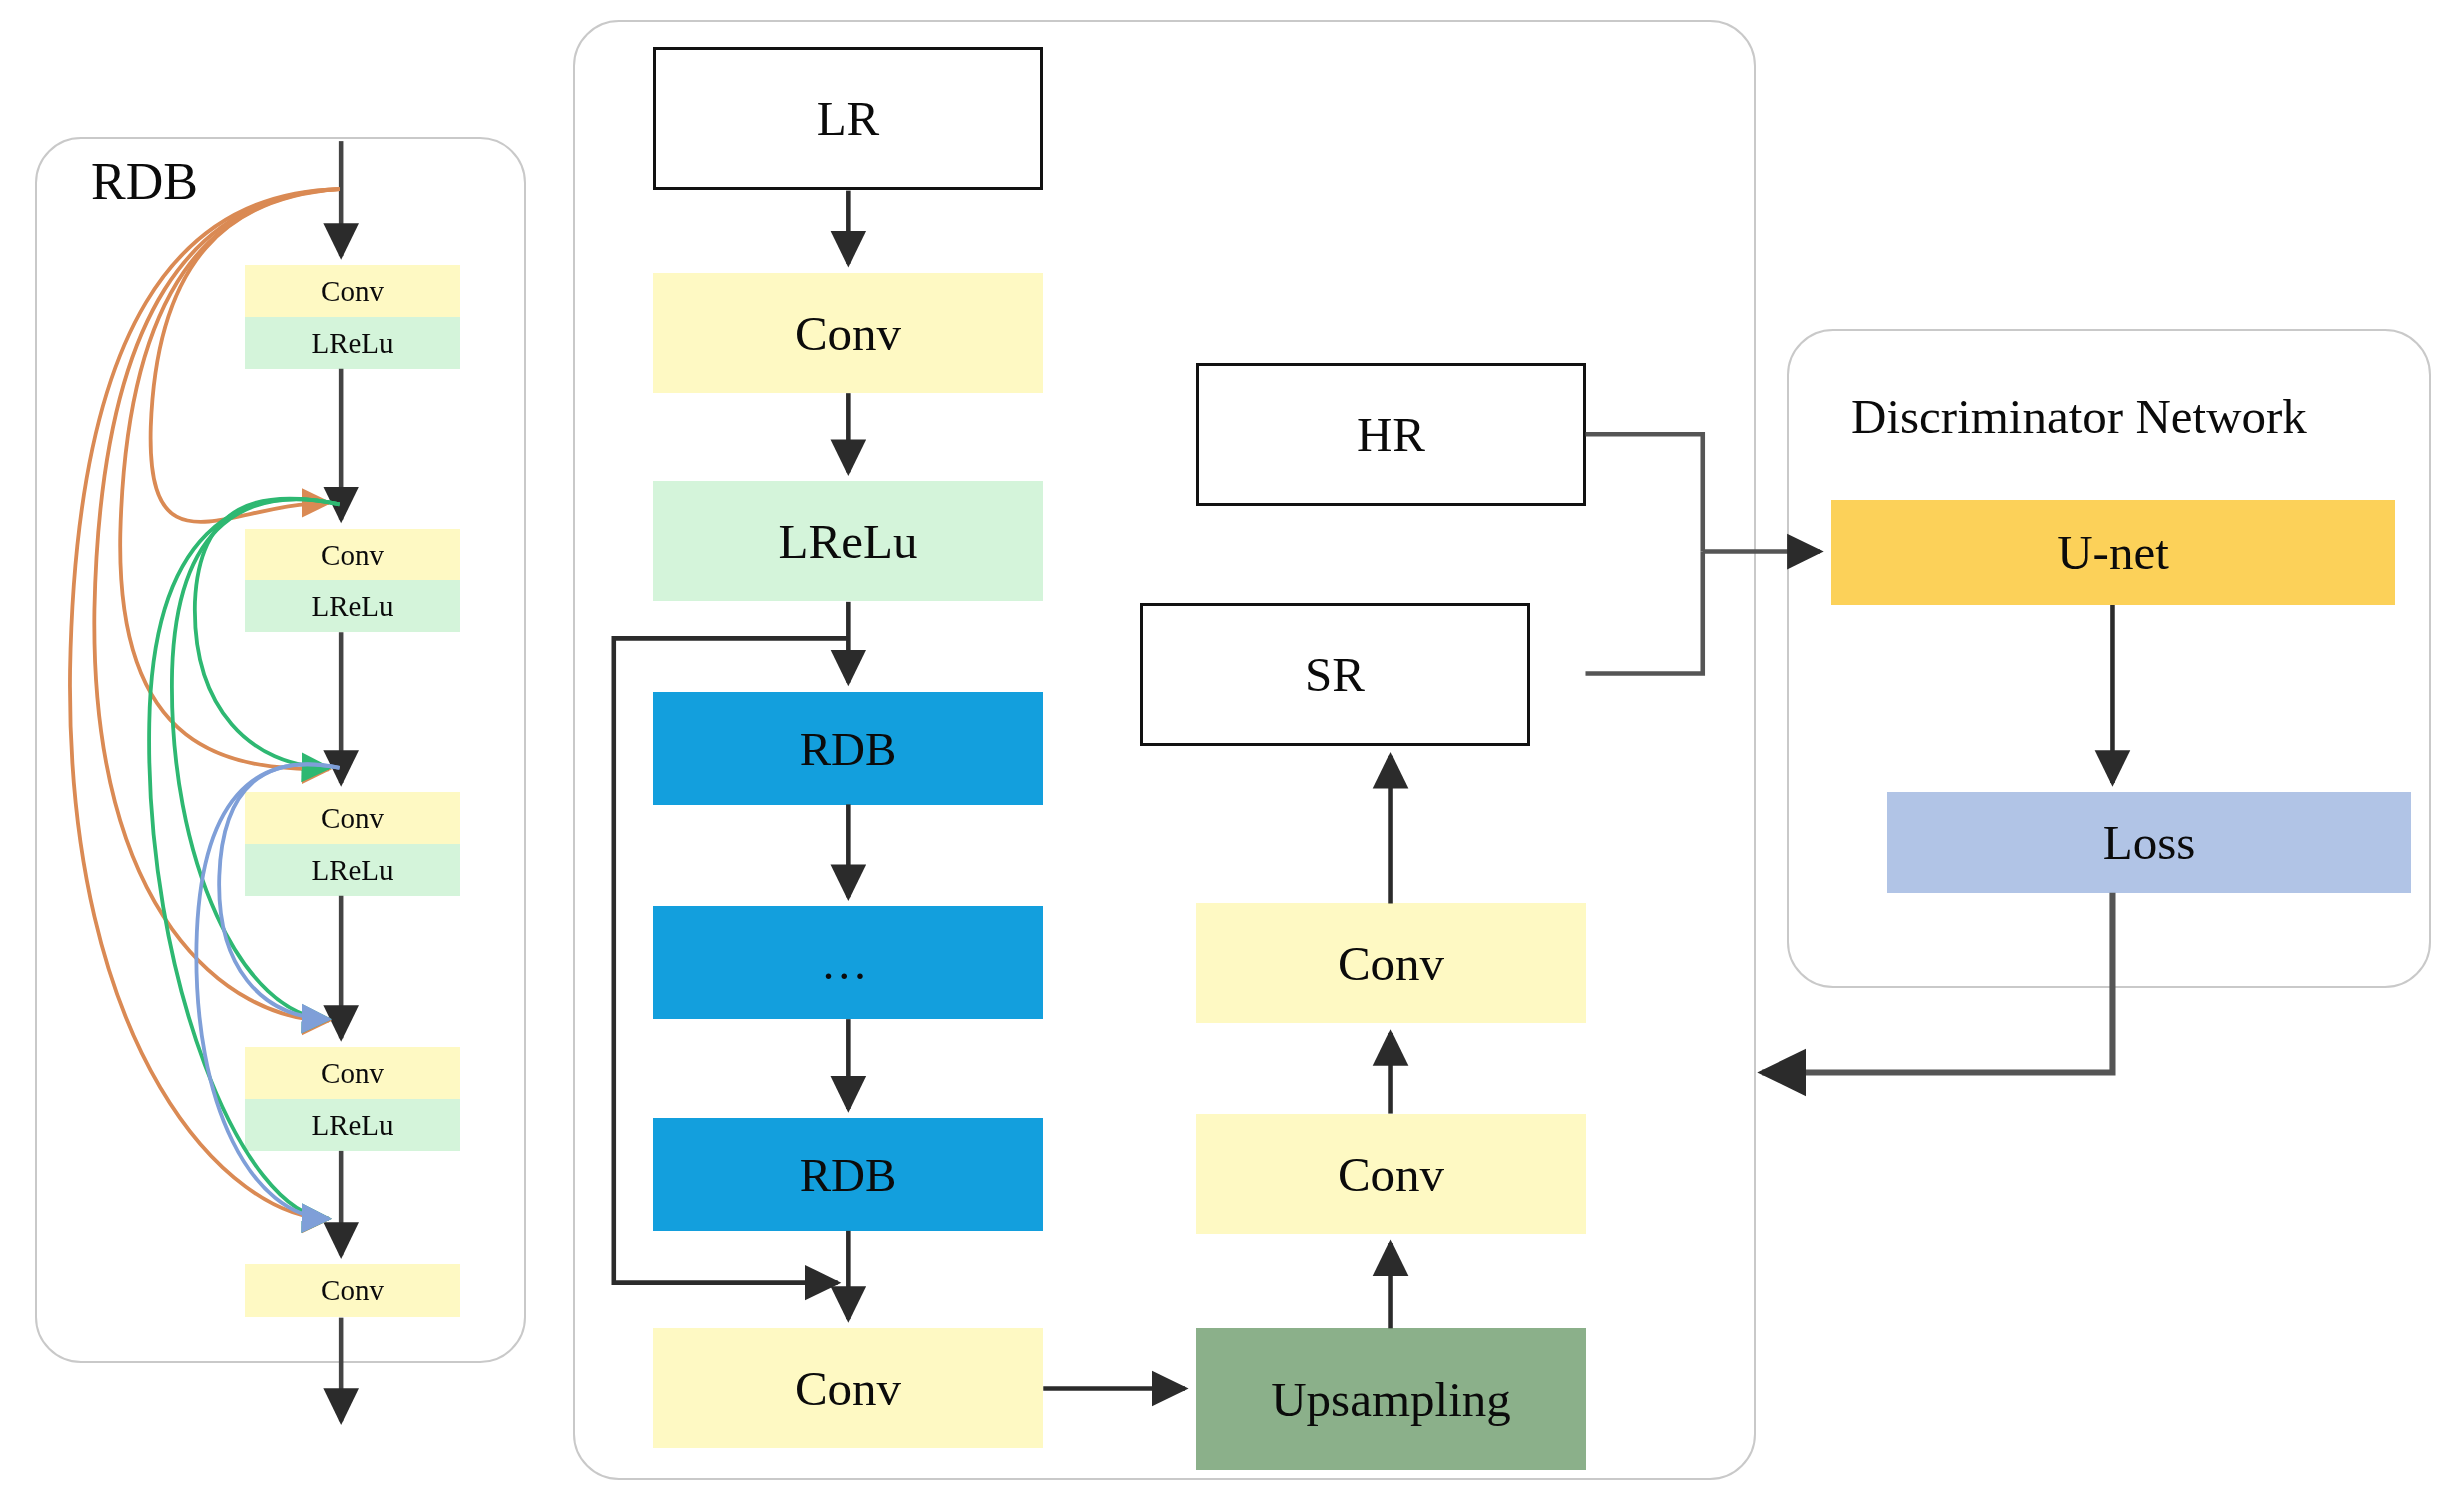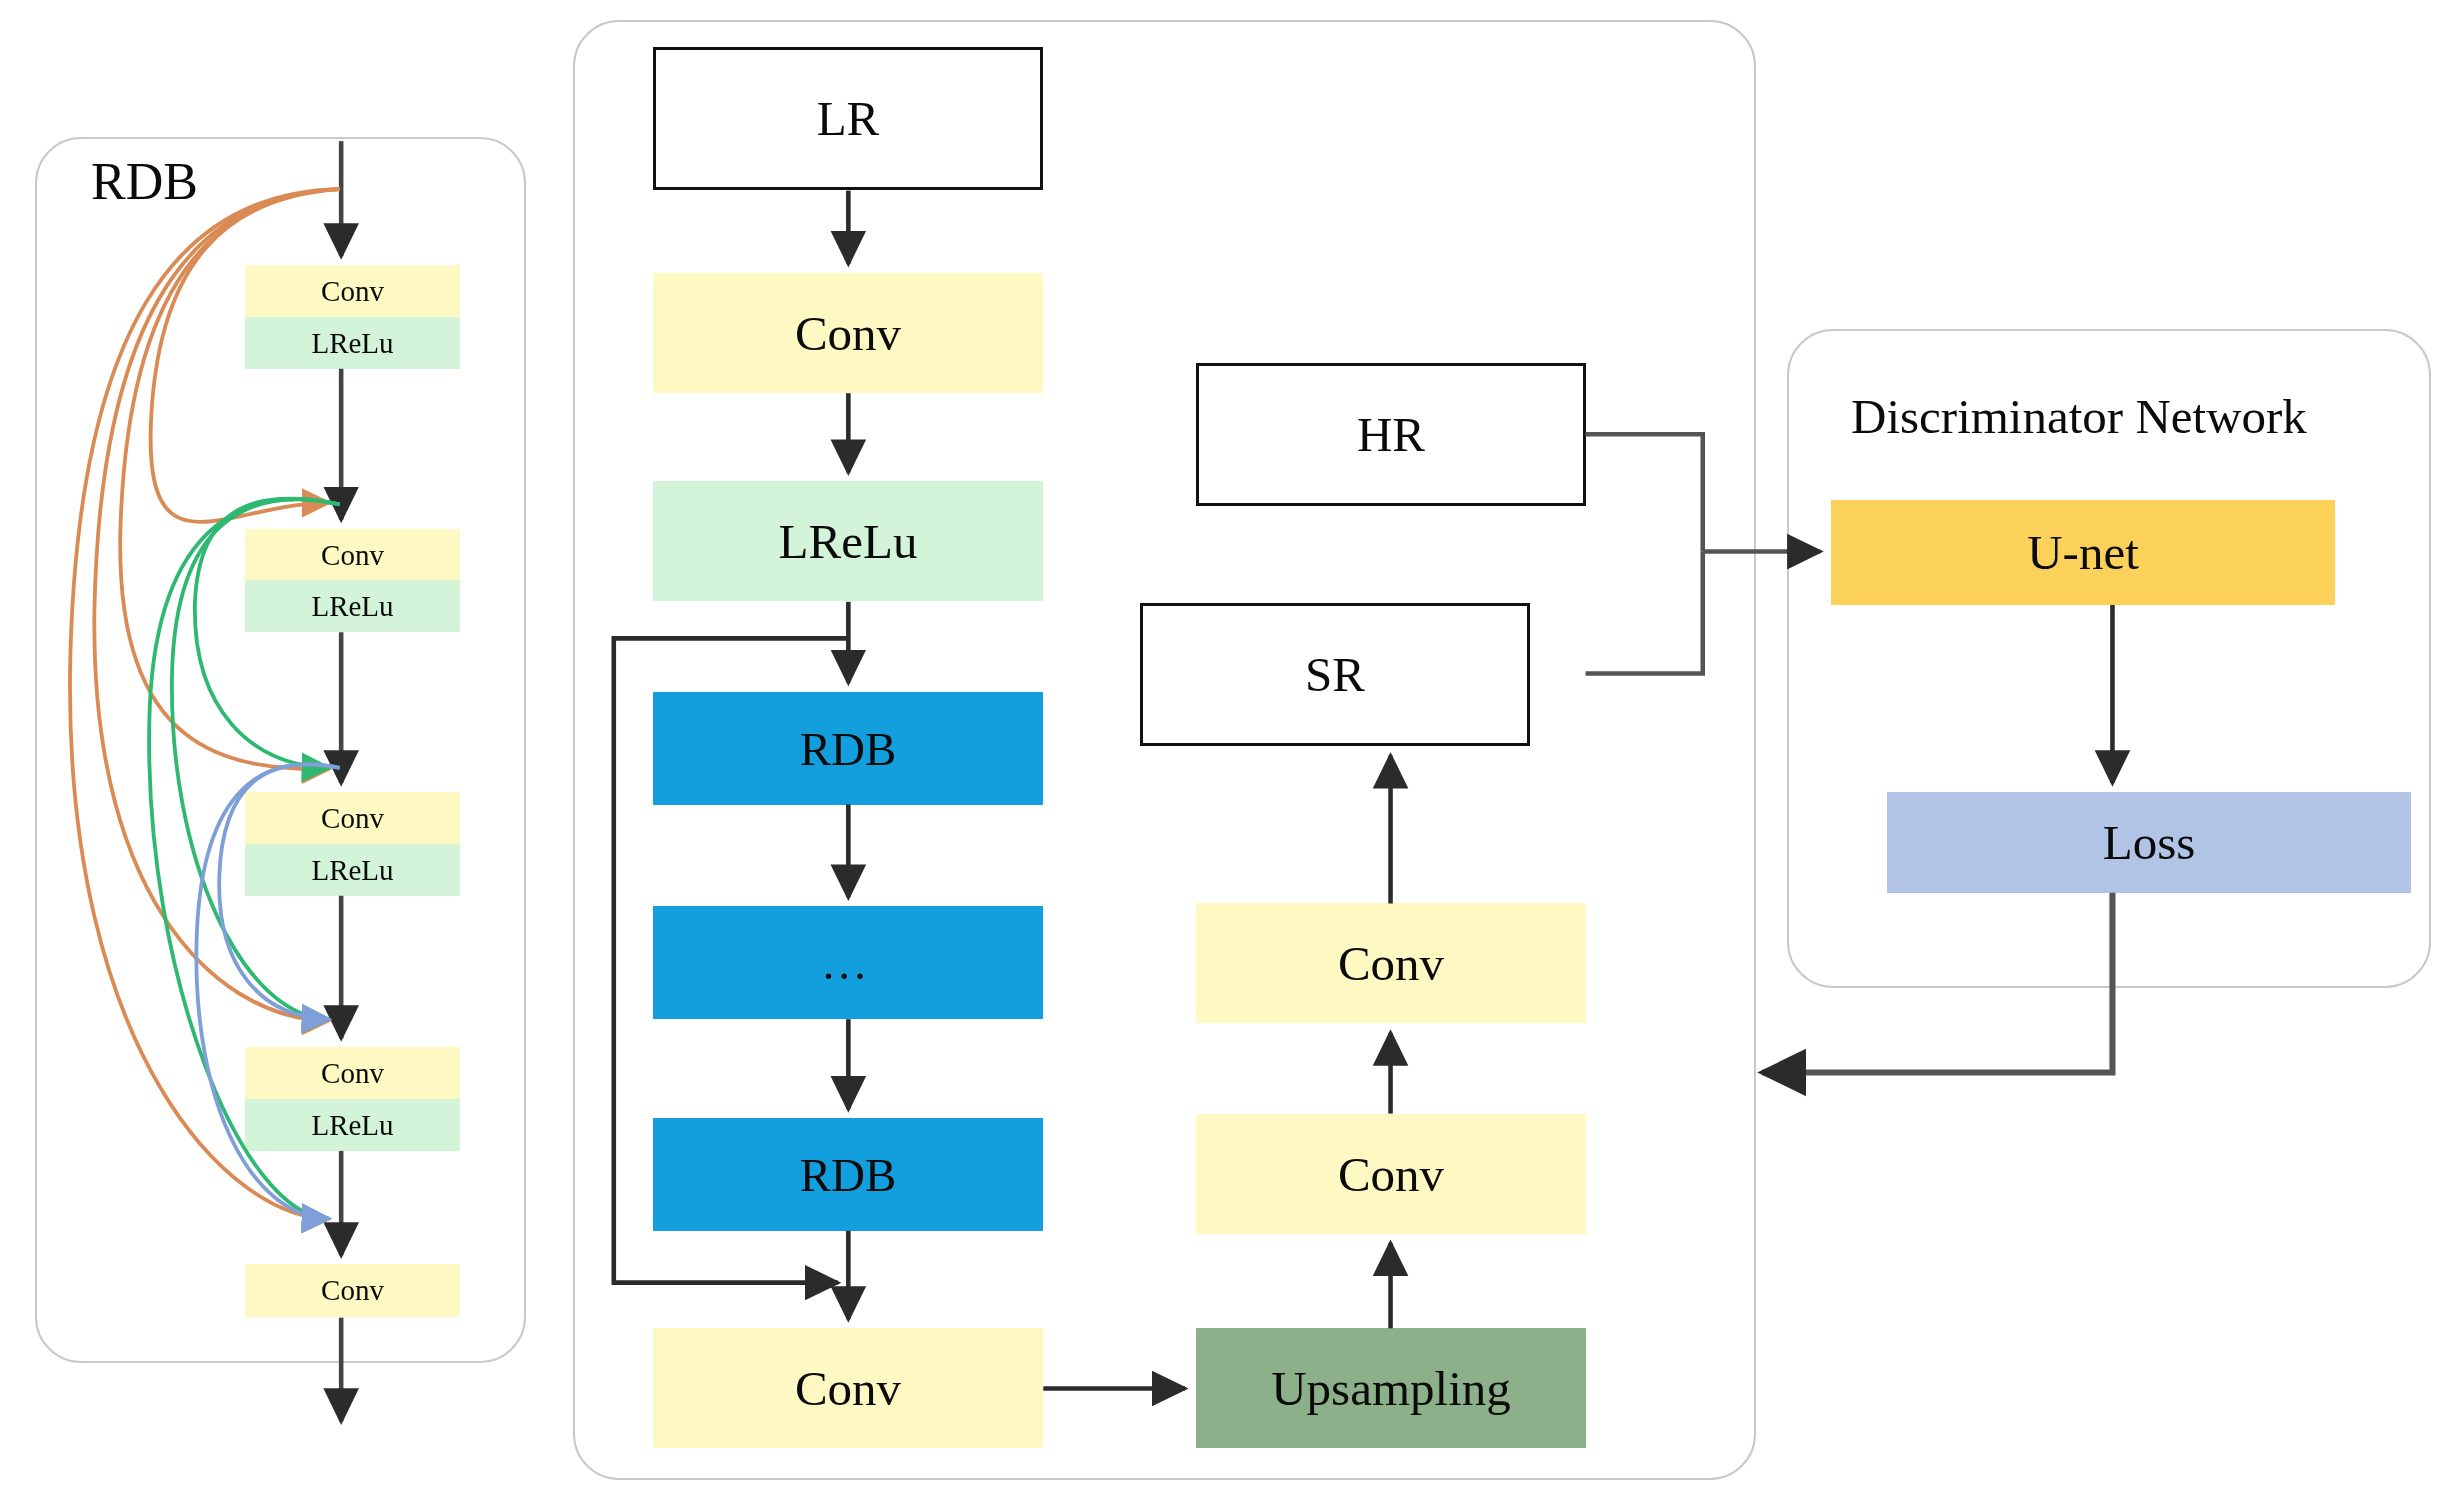--- a/index.html
+++ b/index.html
@@ -65,31 +65,31 @@
   <div class="node n-lrelu" style="left:653px;top:481px;width:390px;height:120px;font-size:49px;">LReLu</div>
 
   <div class="node n-rdb" style="left:653px;top:692px;width:390px;height:113px;font-size:47px;">RDB</div>
 
   <div class="node n-rdb" style="left:653px;top:906px;width:390px;height:113px;font-size:47px;letter-spacing:7.6px;">…</div>
 
   <div class="node n-rdb" style="left:653px;top:1118px;width:390px;height:113px;font-size:47px;">RDB</div>
 
   <div class="node n-conv" style="left:653px;top:1328px;width:390px;height:120px;font-size:49px;">Conv</div>
 
-  <div class="node n-ups" style="left:1196px;top:1328px;width:390px;height:120px;font-size:49px;">Upsampling</div>
+  <div class="node n-ups" style="left:1196px;top:1328px;width:390px;height:142px;font-size:49px;">Upsampling</div>
 
   <div class="node n-conv" style="left:1196px;top:1114px;width:390px;height:120px;font-size:49px;">Conv</div>
 
   <div class="node n-conv" style="left:1196px;top:903px;width:390px;height:120px;font-size:49px;">Conv</div>
 
   <div class="node n-plain" style="left:1196px;top:363px;width:390px;height:143px;font-size:49px;">HR</div>
 
   <div class="node n-plain" style="left:1140px;top:603px;width:390px;height:143px;font-size:49px;">SR</div>
 
-  <div class="node n-unet" style="left:1831px;top:500px;width:504px;height:105px;font-size:49px;">U-net</div>
+  <div class="node n-unet" style="left:1831px;top:500px;width:564px;height:105px;font-size:49px;">U-net</div>
 
   <div class="node n-loss" style="left:1887px;top:792px;width:524px;height:101px;font-size:49px;">Loss</div>
 
   <svg class="wires" viewBox="0 0 3233 1977">
     <defs>
       <marker id="ah" markerWidth="9" markerHeight="9" refX="7.2" refY="4.5" orient="auto" markerUnits="strokeWidth">
         <path d="M0,0.6 L8,4.5 L0,8.4 z" fill="#2b2b2b"></path>
       </marker>
       <marker id="ah-o" markerWidth="9" markerHeight="9" refX="7.2" refY="4.5" orient="auto" markerUnits="strokeWidth">
         <path d="M0,0.6 L8,4.5 L0,8.4 z" fill="#da8a54"></path>

